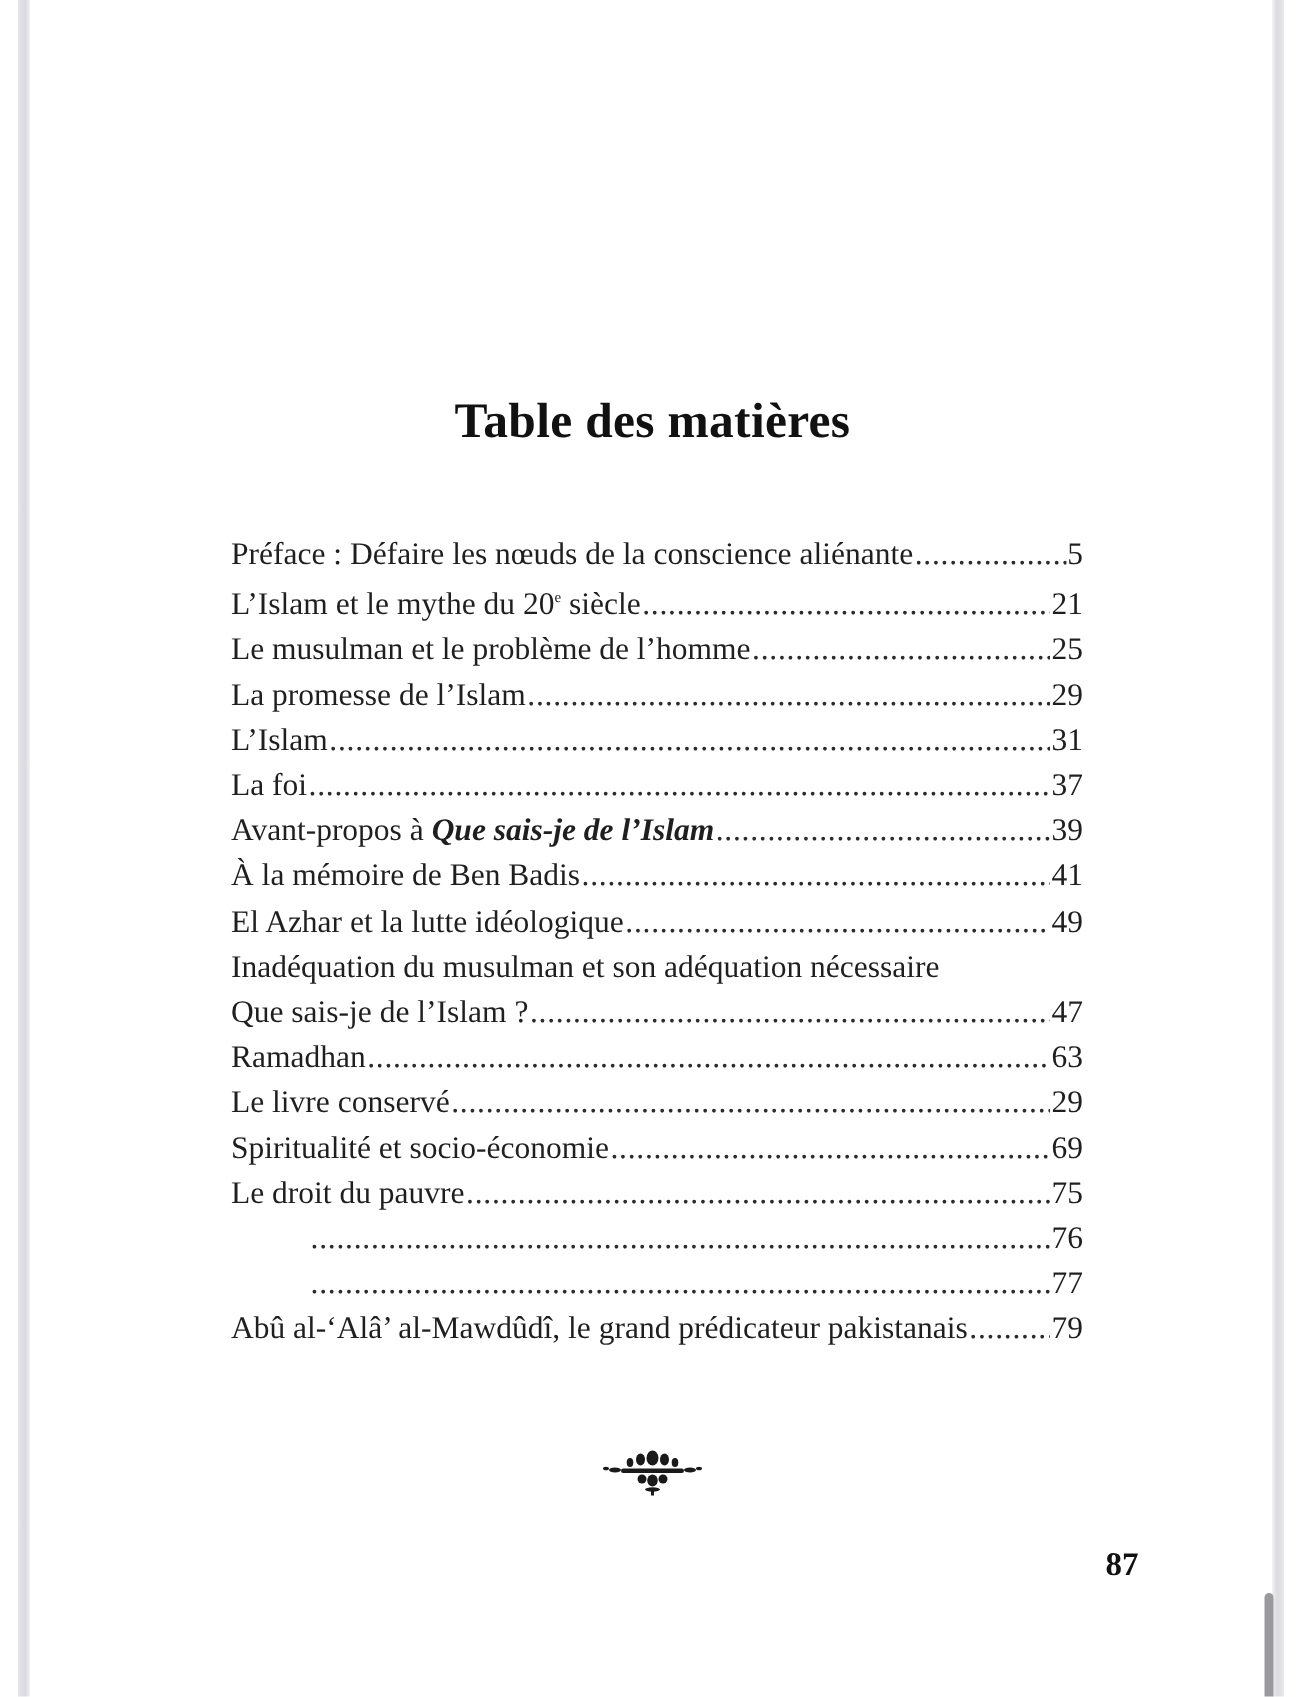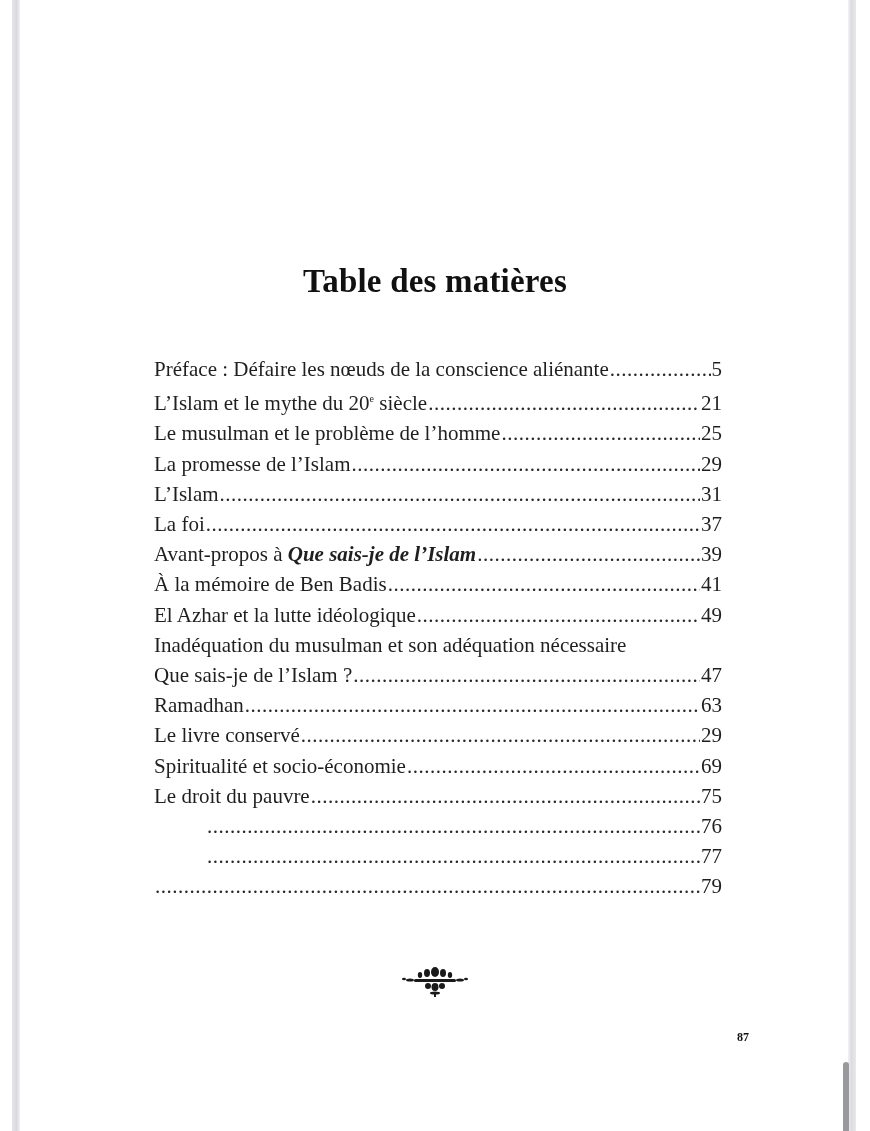--- a/index.html
+++ b/index.html
@@ -40,21 +40,21 @@
   }
   .row .dots::before {
     content: "..................................................................................................................................................................................................";
   }
   .row .p { flex: 0 0 auto; }
   .ornament {
     position: absolute; left: 400px; top: 962px; width: 70px; height: 36px;
   }
   .folio {
     position: absolute; left: 737px; top: 1030px;
-    font-weight: bold; font-size: 12px; color: #111;
+    font-weight: bold; font-size: 22px; color: #111;
   }
 </style>
 </head>
 <body>
 
 <div class="edge-left"></div>
 <div class="edge-right"></div>
 <div class="scroll-thumb"></div>
 
 <h1 class="title" style="margin:0;">Table des matières</h1>
@@ -137,20 +137,21 @@
   </div>
   <div class="row indent">
     <span class="dots"></span>
     <span class="p">76</span>
   </div>
   <div class="row indent">
     <span class="dots"></span>
     <span class="p">77</span>
   </div>
   <div class="row">
+    <span class="t">Abû al-‘Alâ’ al-Mawdûdî, le grand prédicateur pakistanais</span>
     <span class="dots"></span>
     <span class="p">79</span>
   </div>
 </div>
 
 <svg class="ornament" viewBox="0 0 70 36" xmlns="http://www.w3.org/2000/svg">
   <g fill="#1a1a1a">
     <ellipse cx="35" cy="10" rx="4" ry="5"></ellipse>
     <ellipse cx="27" cy="11" rx="3" ry="4"></ellipse>
     <ellipse cx="43" cy="11" rx="3" ry="4"></ellipse>

